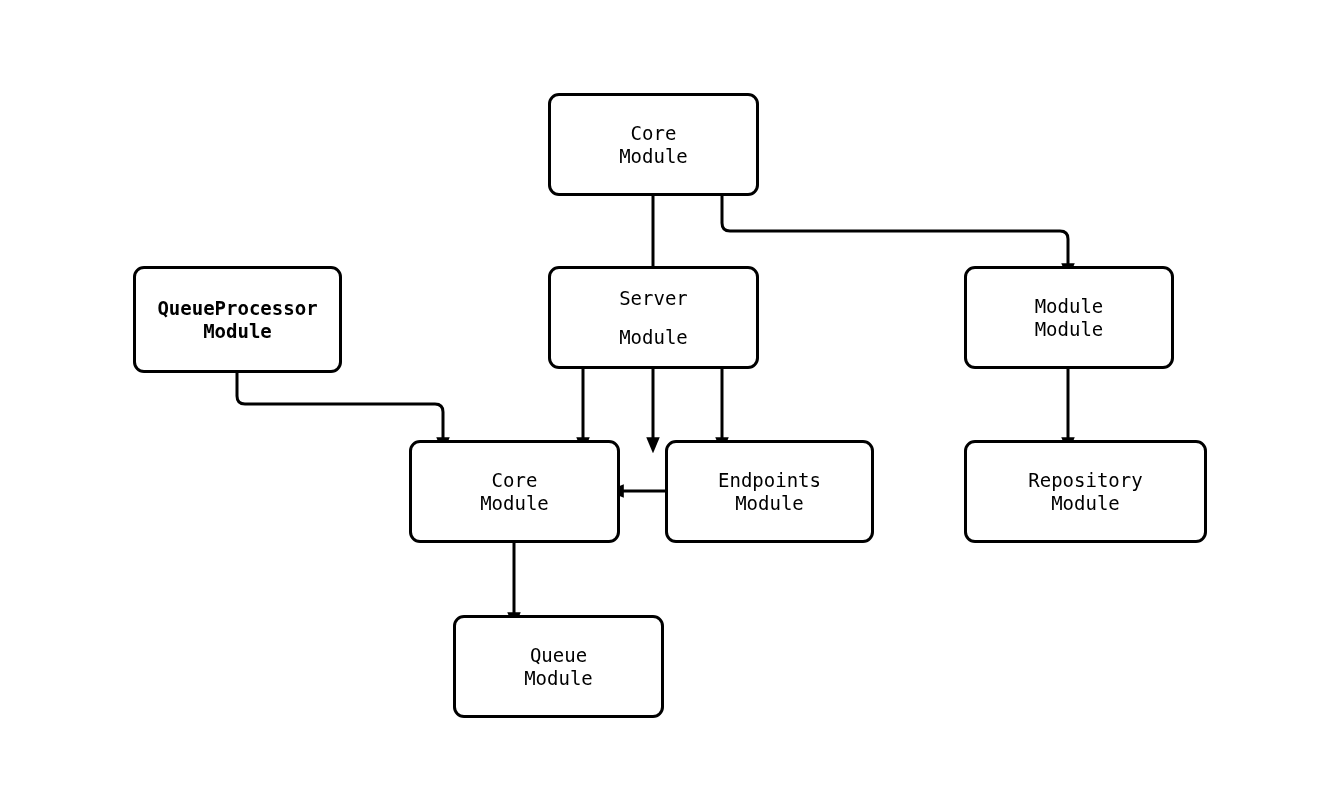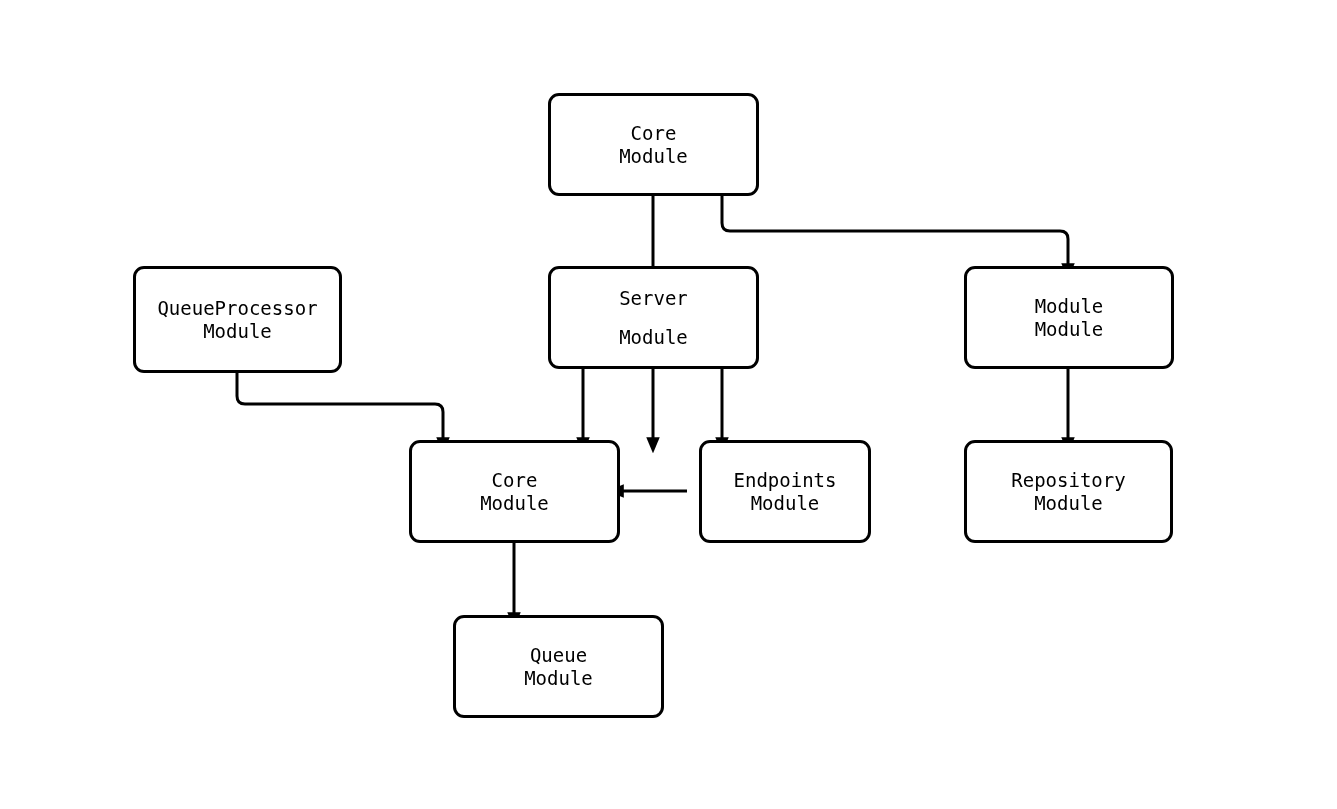--- a/index.html
+++ b/index.html
@@ -87,46 +87,46 @@
     <g>
       <path d="M 514 543 L 514 613" fill="none" stroke="#000000" stroke-width="3" marker-end="url(#arrow-down)"></path>
     </g>
   </svg>
 
   <div class="node" style="left:548px; top:93px; width:211px; height:103px;">
     <span class="node-line">Core</span>
     <span class="node-line">Module</span>
   </div>
 
-  <div class="node" style="left:133px; top:266px; width:209px; height:107px;">
+  <div class="node" style="left:133px; top:266px; width:209px; height:107px;font-weight:bold;">
     <span class="node-line">QueueProcessor</span>
     <span class="node-line">Module</span>
   </div>
 
   <div class="node" style="left:548px; top:266px; width:211px; height:103px;gap:16px;">
     <span class="node-line">Server</span>
     <span class="node-line">Module</span>
   </div>
 
   <div class="node" style="left:964px; top:266px; width:210px; height:103px;">
     <span class="node-line">Module</span>
     <span class="node-line">Module</span>
   </div>
 
   <div class="node" style="left:409px; top:440px; width:211px; height:103px;text-align:center;">
     <span class="node-line">Core</span>
     <span class="node-line">Module</span>
   </div>
 
-  <div class="node" style="left:699px; top:440px; width:172px; height:103px;">
+  <div class="node" style="left:665px; top:440px; width:209px; height:103px;">
     <span class="node-line">Endpoints</span>
     <span class="node-line">Module</span>
   </div>
 
-  <div class="node" style="left:964px; top:440px; width:209px; height:103px;">
+  <div class="node" style="left:964px; top:440px; width:243px; height:103px;">
     <span class="node-line">Repository</span>
     <span class="node-line">Module</span>
   </div>
 
   <div class="node" style="left:409px; top:615px; width:211px; height:103px;margin-left:44px;">
     <span class="node-line">Queue</span>
     <span class="node-line">Module</span>
   </div>
 
 </div>

